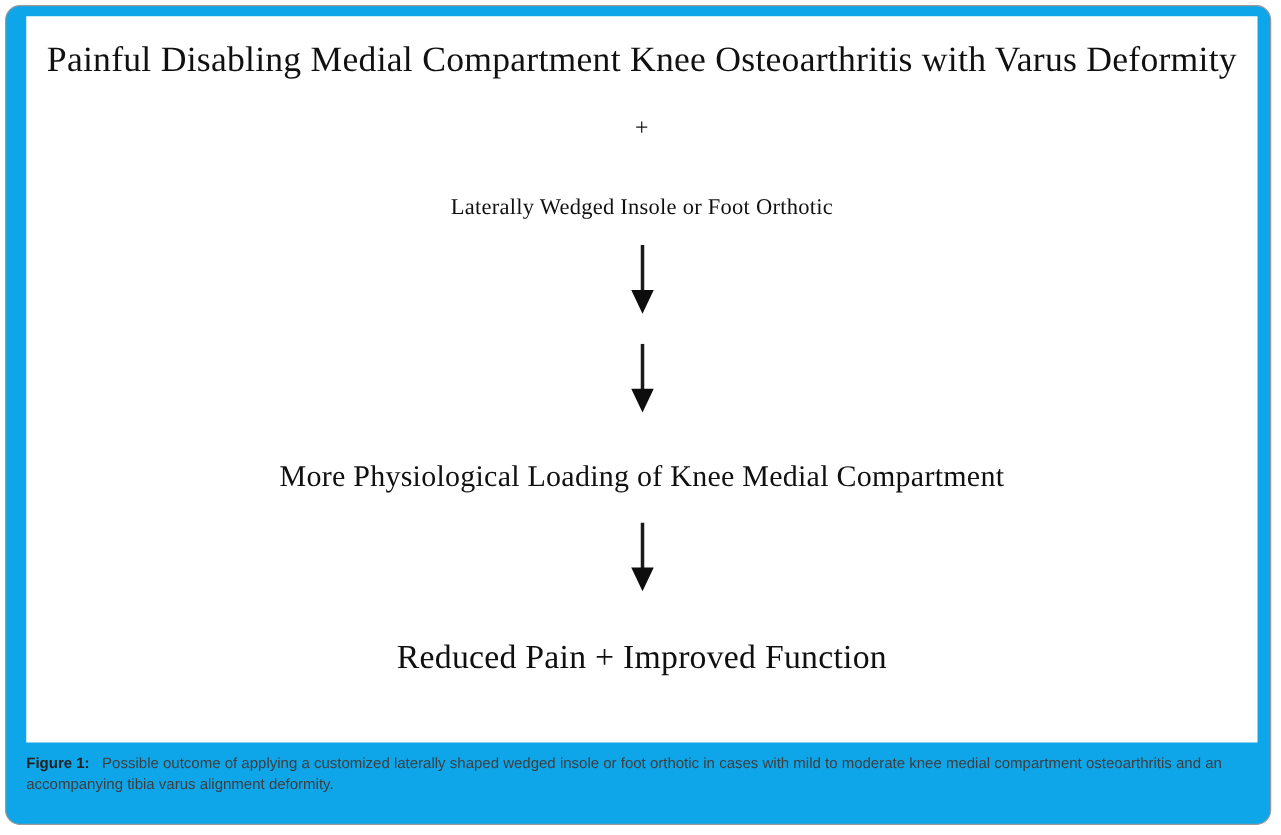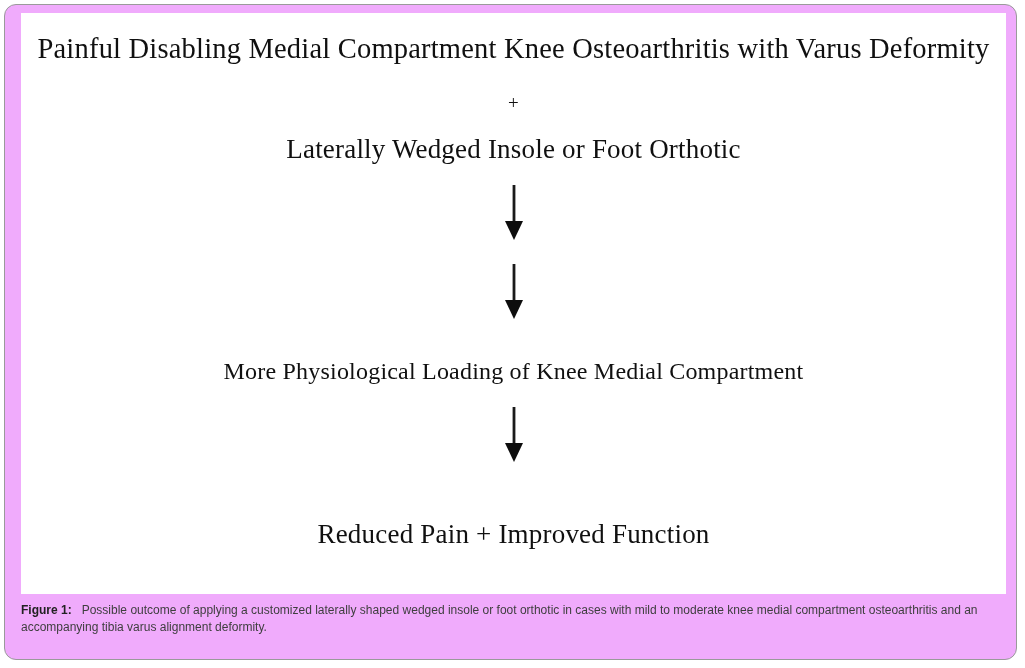--- a/index.html
+++ b/index.html
@@ -14,21 +14,21 @@
     overflow: hidden;
   }
 
   .figure-frame {
     position: absolute;
     left: 4px;
     top: 4px;
     width: 1013px;
     height: 656px;
     box-sizing: border-box;
-    background: #f0abfc;
+    background: #0ea5e9;
     border: 1px solid #9a9a9a;
     border-radius: 12px;
     overflow: hidden;
   }
 
   .figure-canvas {
     position: absolute;
     left: 16px;
     top: 8px;
     width: 985px;
@@ -62,41 +62,41 @@
     margin-top: 22px;
   }
 
   .node-plus {
     font-size: 19px;
     line-height: 1;
     margin-top: 29px;
   }
 
   .node-second {
-    font-size: 27px;
+    font-size: 18px;
     line-height: 1;
-    margin-top: 24px;
+    margin-top: 44px;
   }
 
   .node-third {
     font-size: 26.5px;
     line-height: 1;
     margin-top: 37px;
   }
 
   .node-fourth {
     font-size: 24px;
     line-height: 1;
     margin-top: 39px;
   }
 
   .node-fifth {
     font-size: 27px;
     line-height: 1;
-    margin-top: 58px;
+    margin-top: 38px;
   }
 
   .arrow {
     display: block;
     margin: 0 auto;
   }
 
   .arrow-1 { margin-top: 22px; }
   .arrow-2 { margin-top: 23px; }
   .arrow-3 { margin-top: 24px; }

